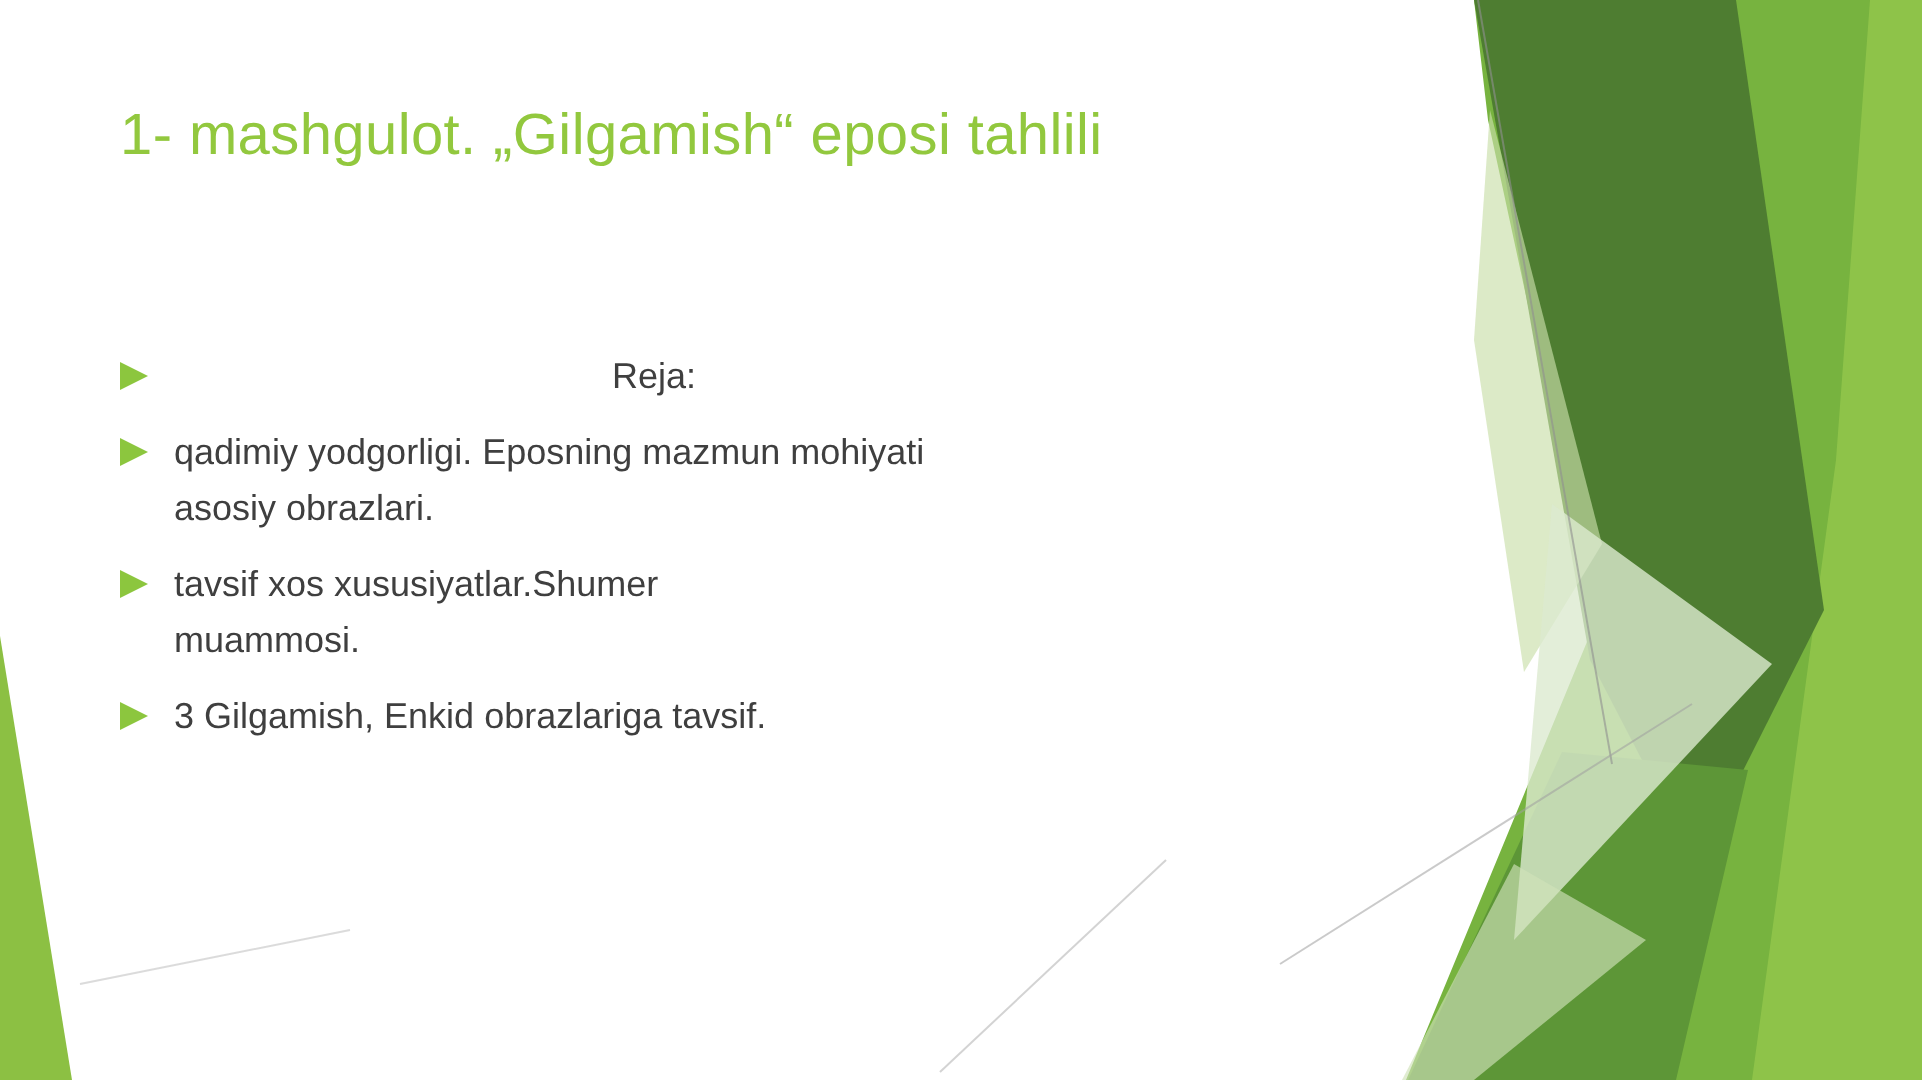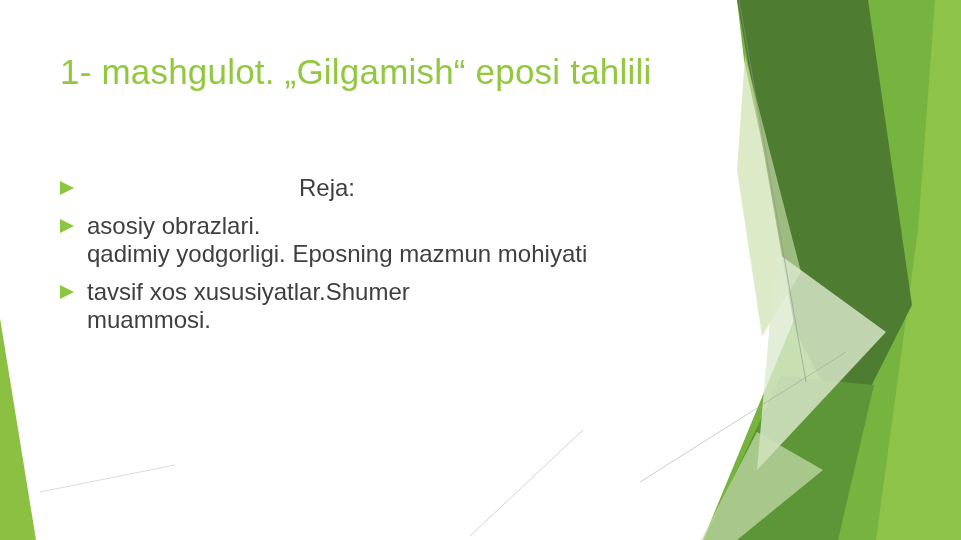--- a/index.html
+++ b/index.html
@@ -22,21 +22,21 @@
     width: 961px;
     height: 540px;
     pointer-events: none;
   }
   .title {
     position: absolute;
     left: 60px;
     top: 52px;
     width: 660px;
     margin: 0;
-    font-size: 35px;
+    font-size: 29px;
     font-weight: 400;
     color: #92c83e;
     letter-spacing: 0.2px;
     z-index: 2;
   }
   .bullet-list {
     position: absolute;
     left: 60px;
     top: 174px;
     width: 620px;
@@ -52,21 +52,21 @@
     width: 0;
     height: 0;
     margin-top: 7px;
     margin-right: 13px;
     border-left: 14px solid #8cc63e;
     border-top: 7px solid transparent;
     border-bottom: 7px solid transparent;
   }
   .bullet-text {
     color: #3f3f3f;
-    font-size: 24px;
+    font-size: 18px;
     line-height: 28px;
     width: 580px;
   }
   .bullet-text .line {
     display: block;
     white-space: nowrap;
   }
   .bullet-text.center {
     width: 480px;
     text-align: center;
@@ -106,29 +106,35 @@
     <div class="bullet-item">
       <span class="tri"></span>
       <div class="bullet-text center">
         <span class="line">Reja:</span>
       </div>
     </div>
 
     <div class="bullet-item">
       <span class="tri"></span>
       <div class="bullet-text">
+        <span class="line">qadimiy yodgorligi. Eposning mazmun mohiyati</span>
         <span class="line">asosiy obrazlari.</span>
-        <span class="line">qadimiy yodgorligi. Eposning mazmun mohiyati</span>
       </div>
     </div>
 
 
     <div class="bullet-item">
       <span class="tri"></span>
       <div class="bullet-text">
         <span class="line">tavsif xos xususiyatlar.Shumer</span>
         <span class="line">muammosi.</span>
       </div>
     </div>
 
+    <div class="bullet-item">
+      <span class="tri"></span>
+      <div class="bullet-text">
+        <span class="line">3 Gilgamish, Enkid obrazlariga tavsif.</span>
+      </div>
+    </div>
 
   </div>
 </div>
 
 </body></html>

